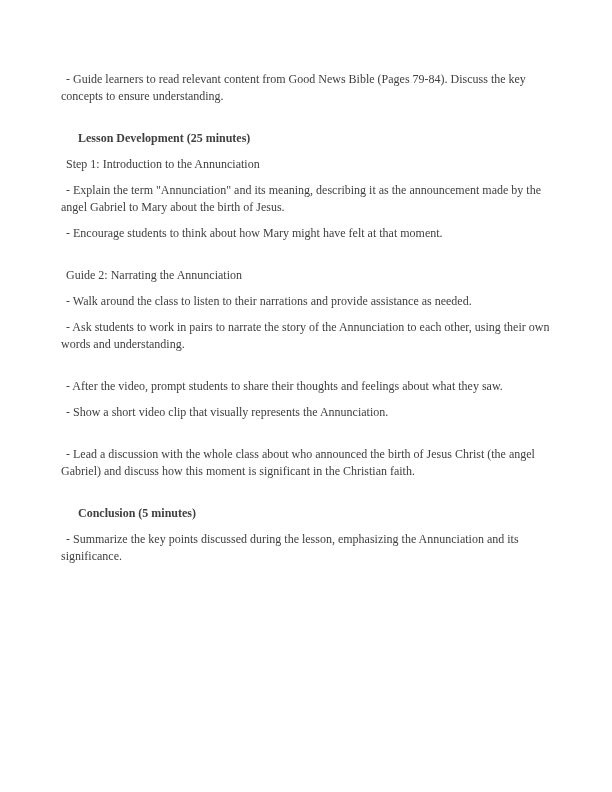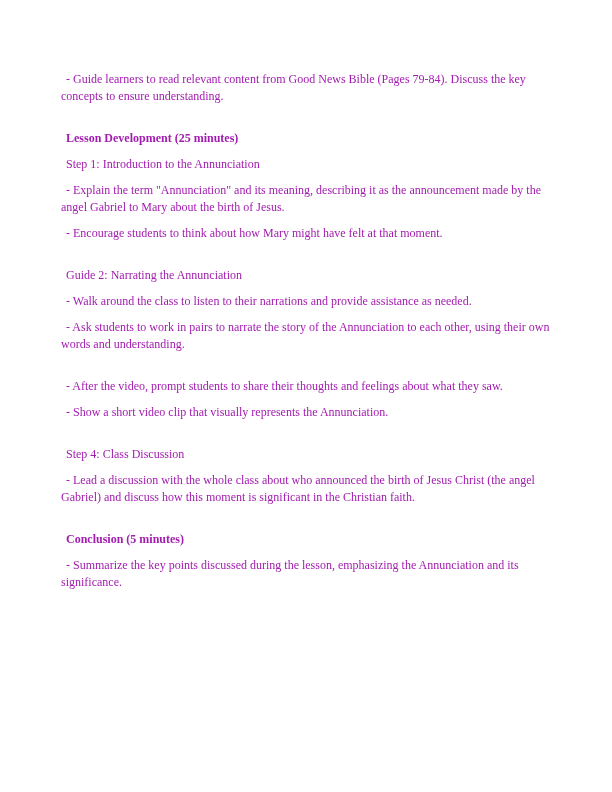--- a/index.html
+++ b/index.html
@@ -11,29 +11,30 @@
     position: relative;
     width: 612px;
     height: 792px;
     box-sizing: border-box;
     background: #ffffff;
     padding: 71px 60px 12px 61px;
     overflow: hidden;
     font-family: "Liberation Serif", "DejaVu Serif", serif;
     font-size: 12px;
     line-height: 17px;
-    color: #a21caf;
+    color: #404040;
   }
   .para {
     margin: 0 0 9px 0;
     text-indent: 5px;
     text-align: left;
   }
   .heading {
     font-weight: bold;
+    margin-left: 12px;
   }
   .section {
     margin-top: 25px;
   }
   .step-label {
     font-weight: normal;
   }
 </style>
 </head>
 <body>
@@ -54,21 +55,20 @@
     <p class="para">- Walk around the class to listen to their narrations and provide assistance as needed.</p>
     <p class="para">- Ask students to work in pairs to narrate the story of the Annunciation to each other, using their own words and understanding.</p>
   </section>
 
   <section class="section">
     <p class="para">- After the video, prompt students to share their thoughts and feelings about what they saw.</p>
     <p class="para">- Show a short video clip that visually represents the Annunciation.</p>
   </section>
 
   <section class="section">
-    <p class="para"><span class="step-label">Step 4:</span> <span>Class Discussion</span></p>
     <p class="para">- Lead a discussion with the whole class about who announced the birth of Jesus Christ (the angel Gabriel) and discuss how this moment is significant in the Christian faith.</p>
   </section>
 
   <section class="section">
     <p class="para heading">Conclusion (5 minutes)</p>
     <p class="para">- Summarize the key points discussed during the lesson, emphasizing the Annunciation and its significance.</p>
   </section>
 
 </div>
 

